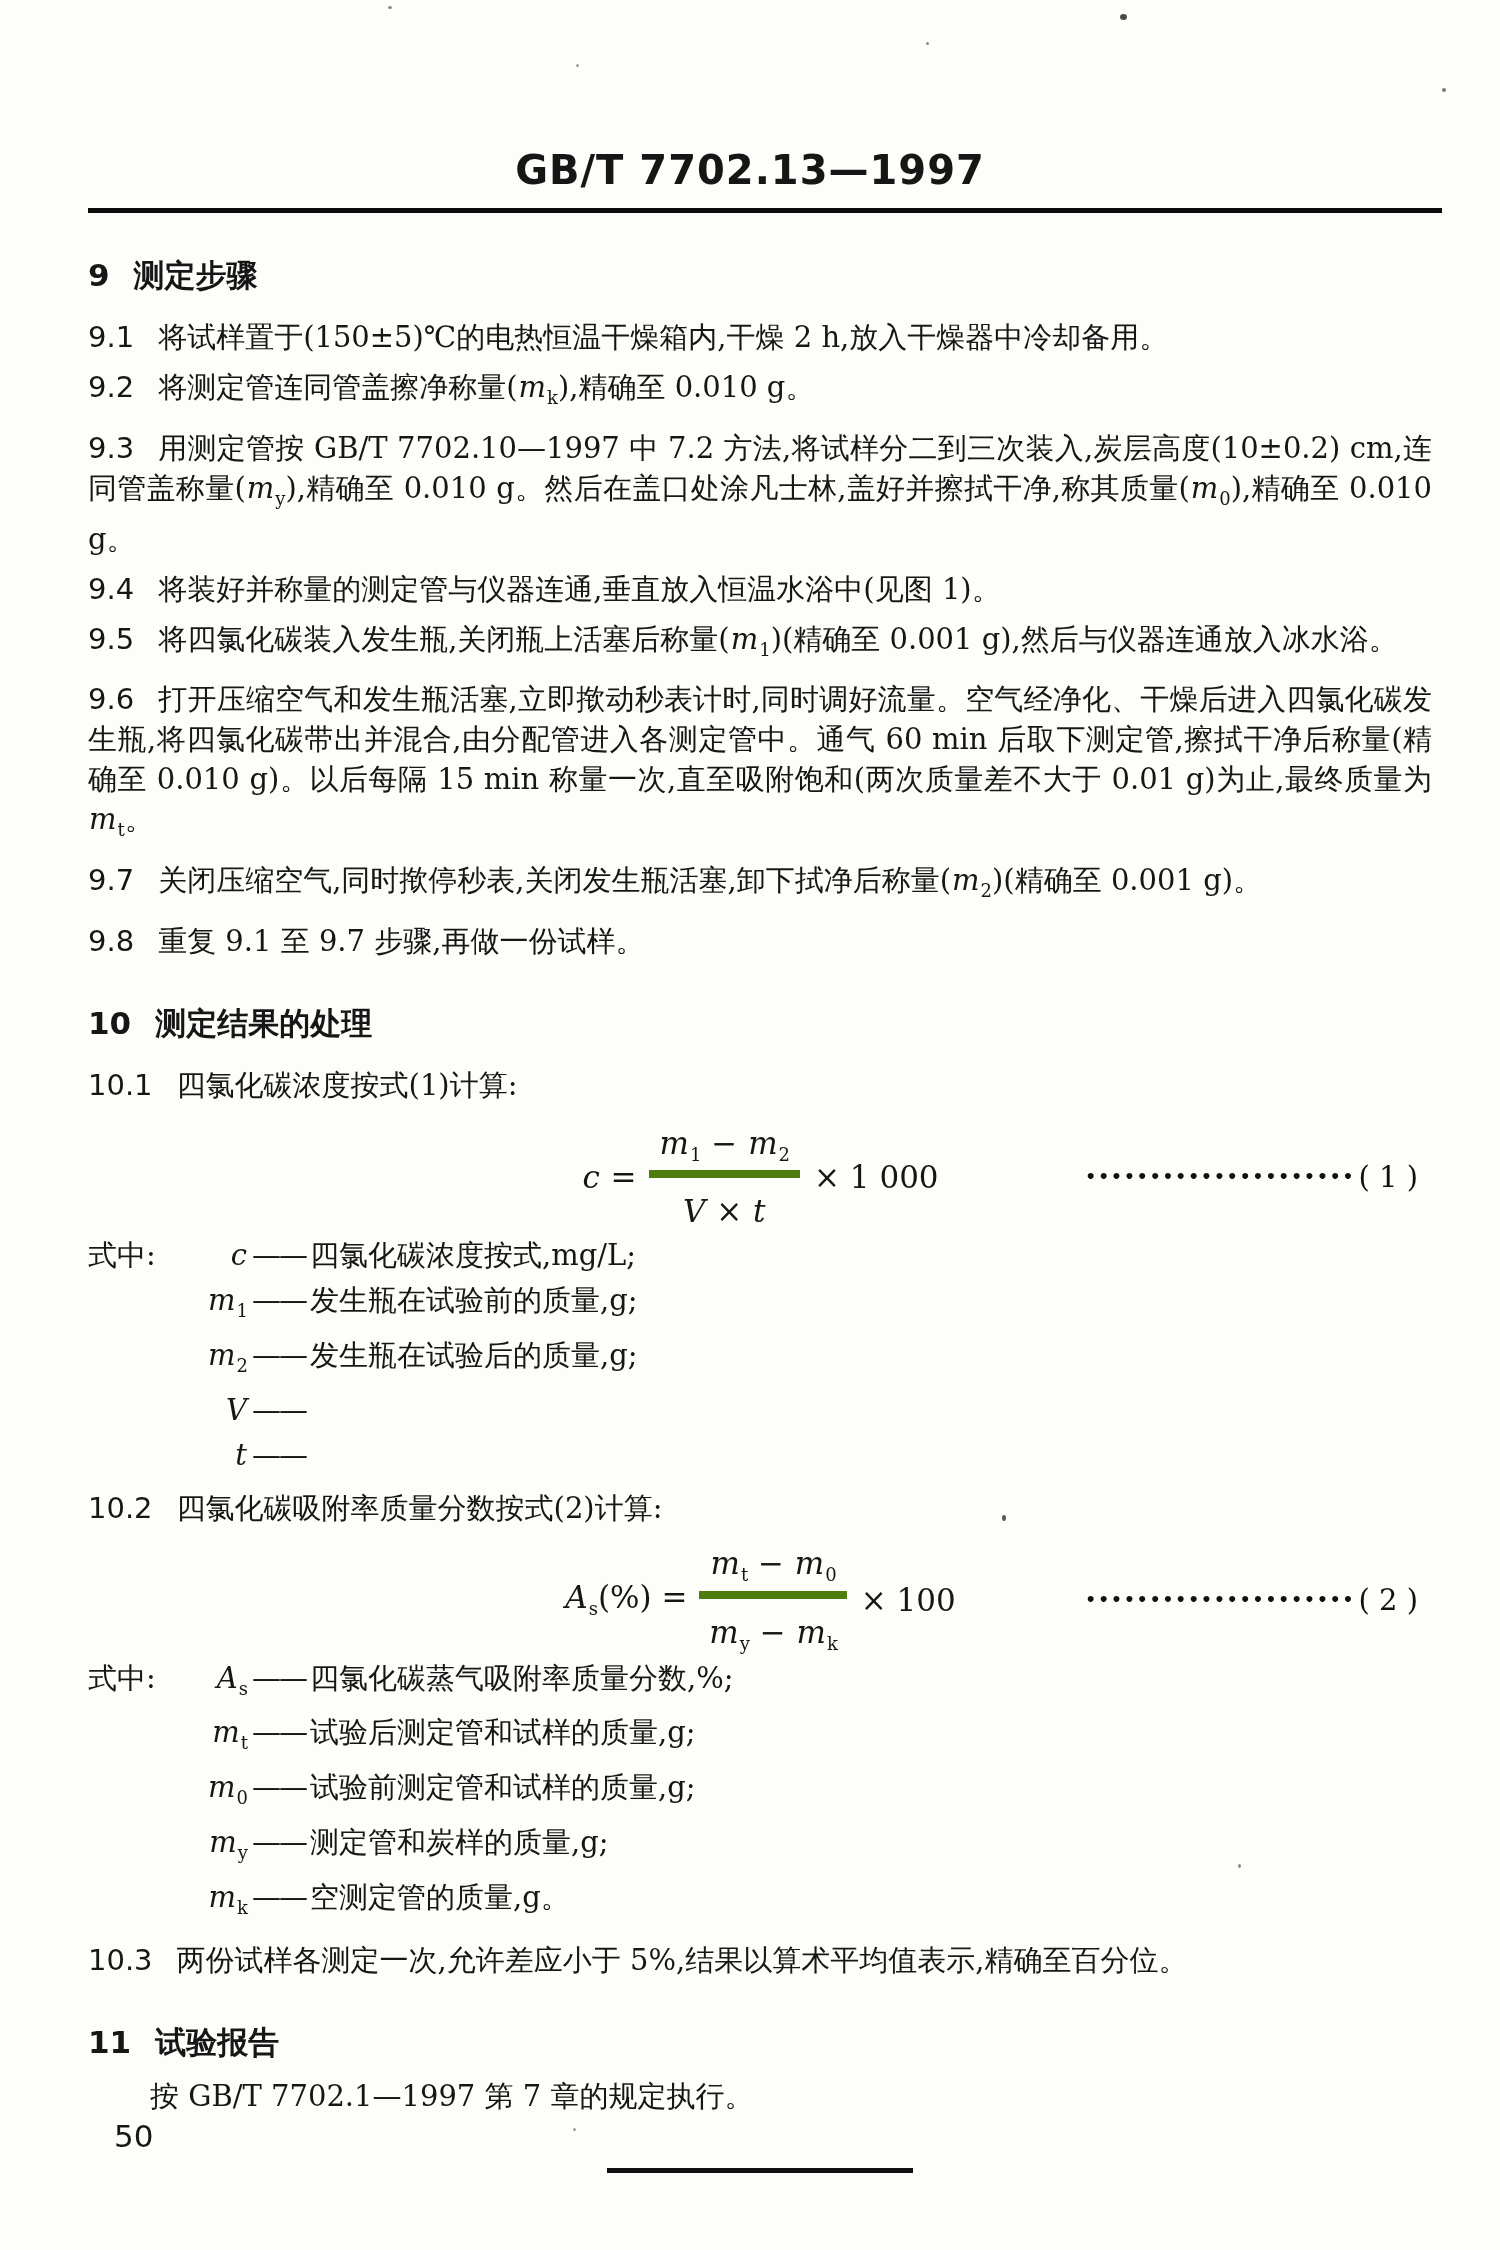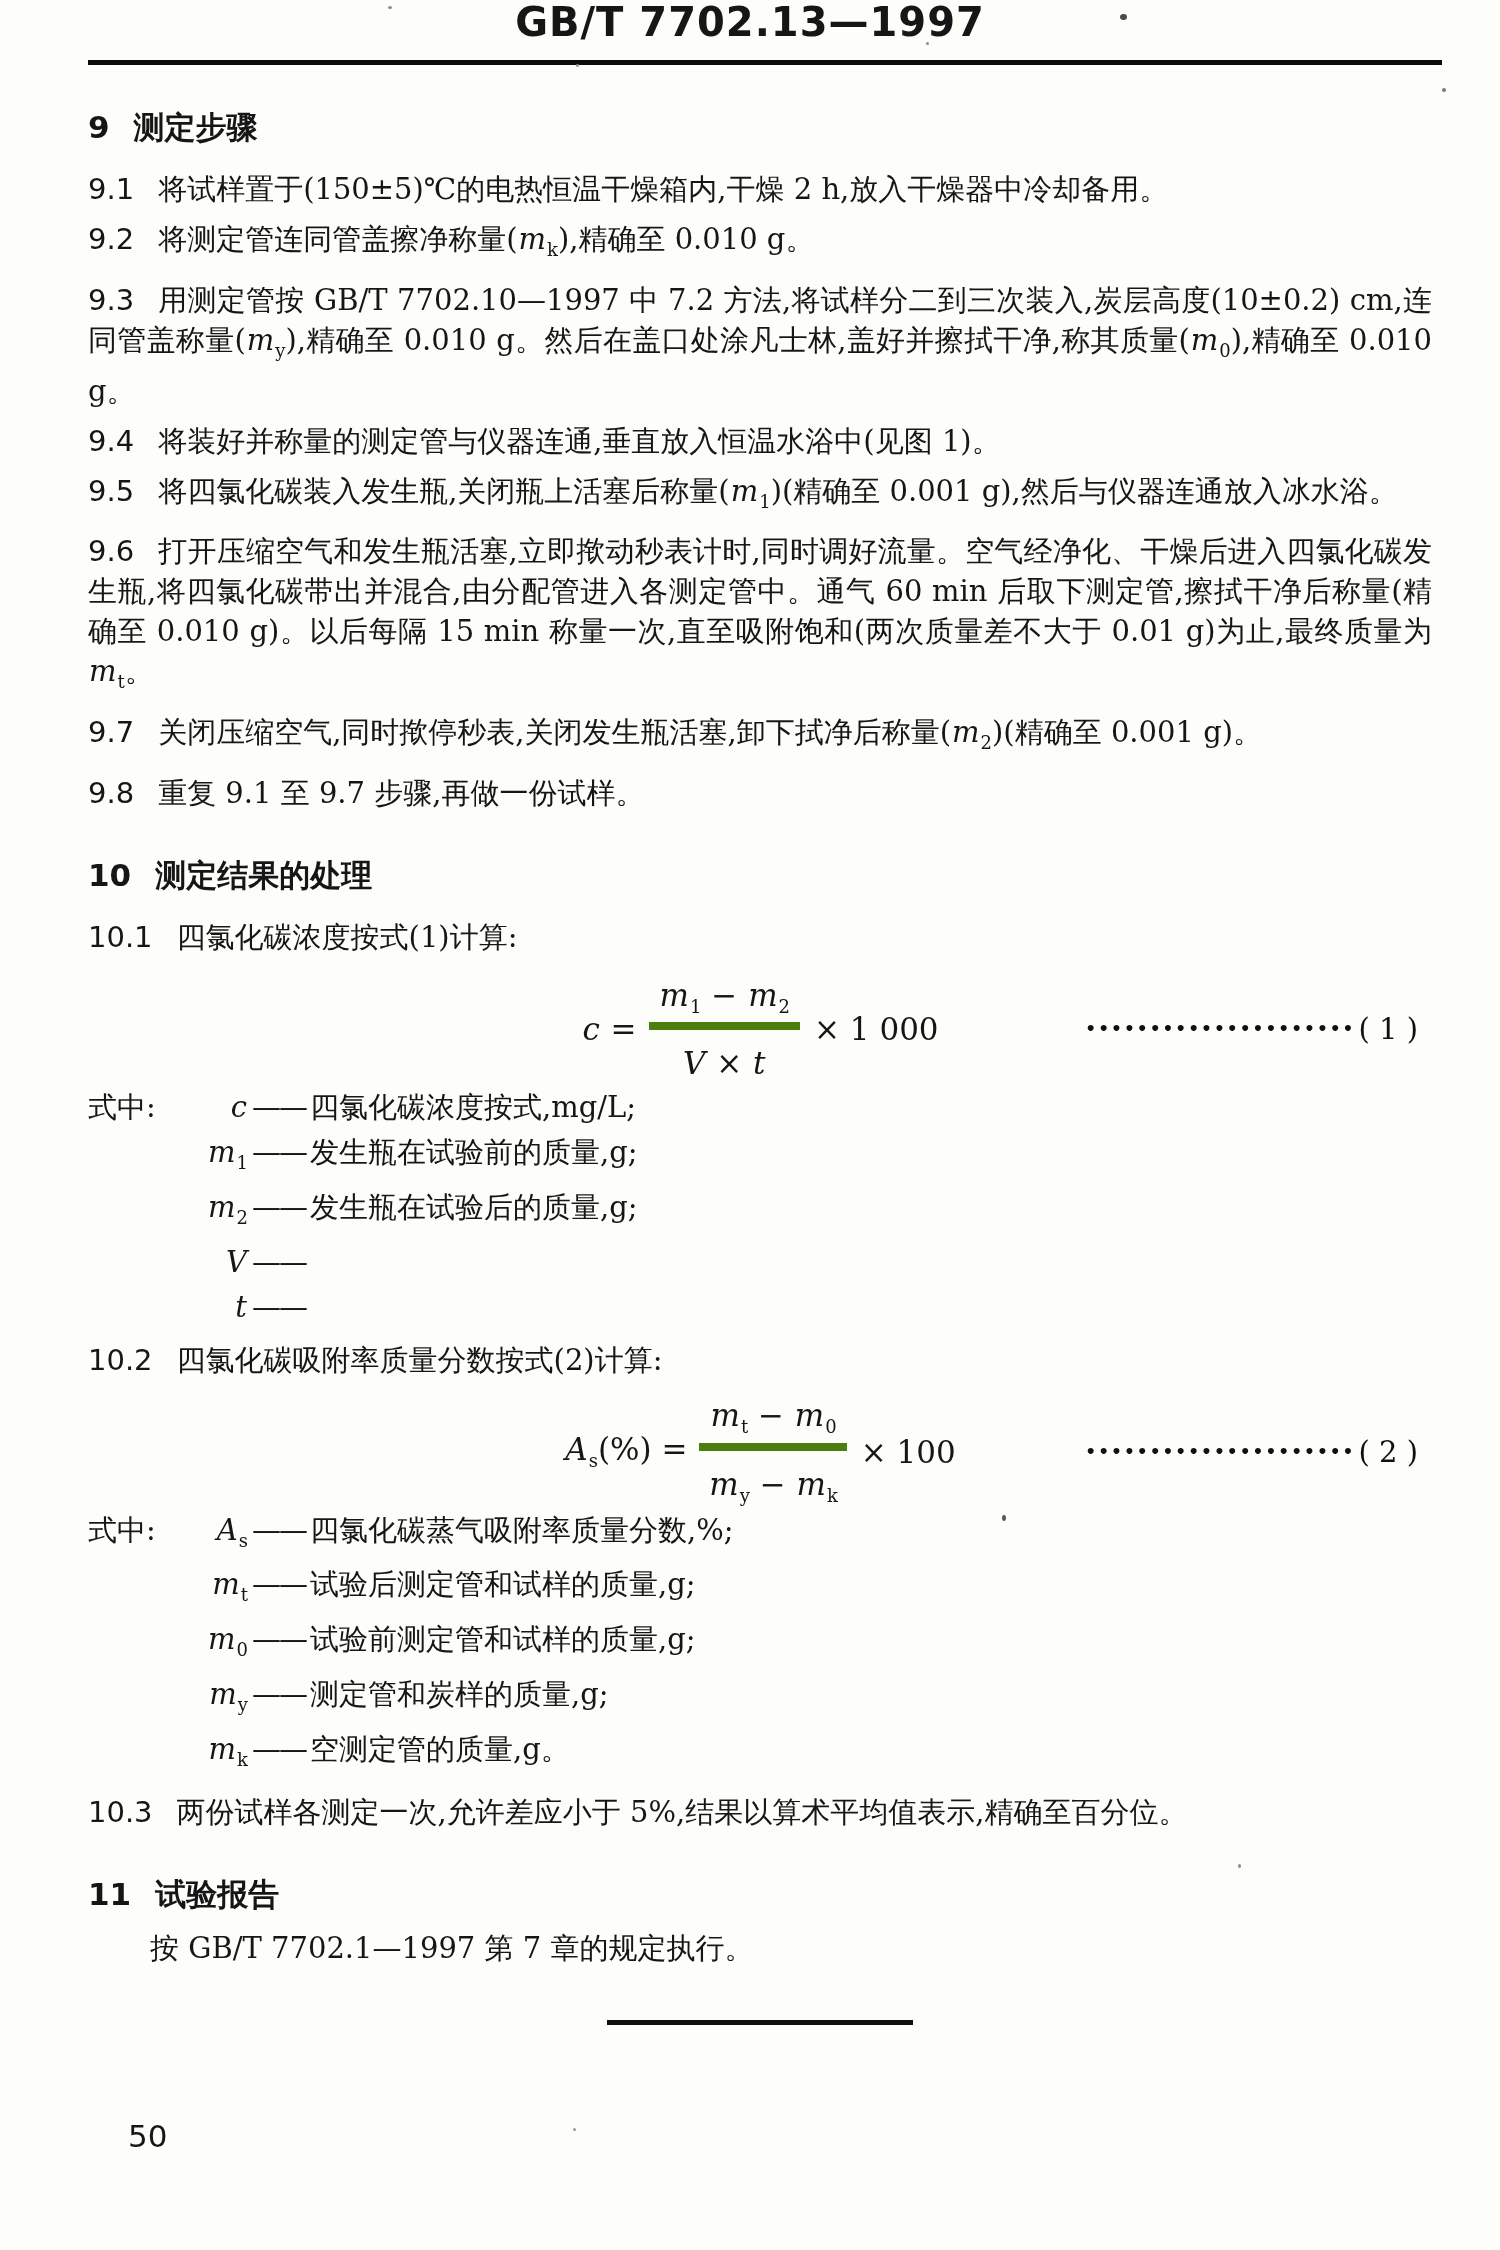--- a/index.html
+++ b/index.html
@@ -6,21 +6,21 @@
   html,body{margin:0;padding:0}
   body{background:#e9e9e5}
   .page{
     width:1500px;height:2250px;margin:0 auto;position:relative;overflow:hidden;
     background:#fdfdfa;color:#161616;
     font-family:"DejaVu Serif","Liberation Serif",serif;
   }
   .content{padding:0 68px 0 88px}
   
   .doc-code{
-    text-align:center;
+    padding-top:148px;text-align:center;
     font-family:"DejaVu Sans","Liberation Sans",sans-serif;
     font-weight:700;font-size:40px;letter-spacing:1px;line-height:44px;
   }
   .header-rule{height:5px;background:#0c0c0c;margin:16px 58px 0 88px}
   
   h2.sec{
     font-family:"DejaVu Sans","Liberation Sans",sans-serif;
     font-weight:700;font-size:31px;line-height:36px;
     margin:44px 0 0;display:flex;gap:24px;
   }
@@ -52,21 +52,21 @@
   .def-row{display:flex;font-size:29px;line-height:45px}
   .def-intro{width:96px;white-space:nowrap}
   .def-sym{width:64px;text-align:right;white-space:nowrap}
   .def-dash{letter-spacing:-2px;padding:0 4px;white-space:nowrap}
   .def-desc{flex:1}
   
   p.plain{font-size:29px;line-height:40px;margin:16px 0 0;text-indent:62px}
   
   .end-rule{width:306px;height:5px;background:#101010;margin:52px auto 0}
   .page-num{
-    position:absolute;left:128px;top:2118px;font-size:31px;
+    position:absolute;left:114px;top:2118px;font-size:31px;
     font-family:"DejaVu Sans","Liberation Sans",sans-serif;
   }
   
   .speck{position:absolute;background:#4a4a4a;border-radius:50%}
   .sp1{left:1120px;top:14px;width:7px;height:6px}
   .sp2{left:926px;top:42px;width:3px;height:3px;background:#8a8a8a}
   .sp3{left:576px;top:64px;width:3px;height:3px;background:#9a9a9a}
   .sp4{left:1442px;top:88px;width:4px;height:4px;background:#7a7a7a}
   .sp5{left:1002px;top:1515px;width:4px;height:6px;background:#5a5a5a}
   .sp6{left:1238px;top:1864px;width:3px;height:4px;background:#8a8a8a}

